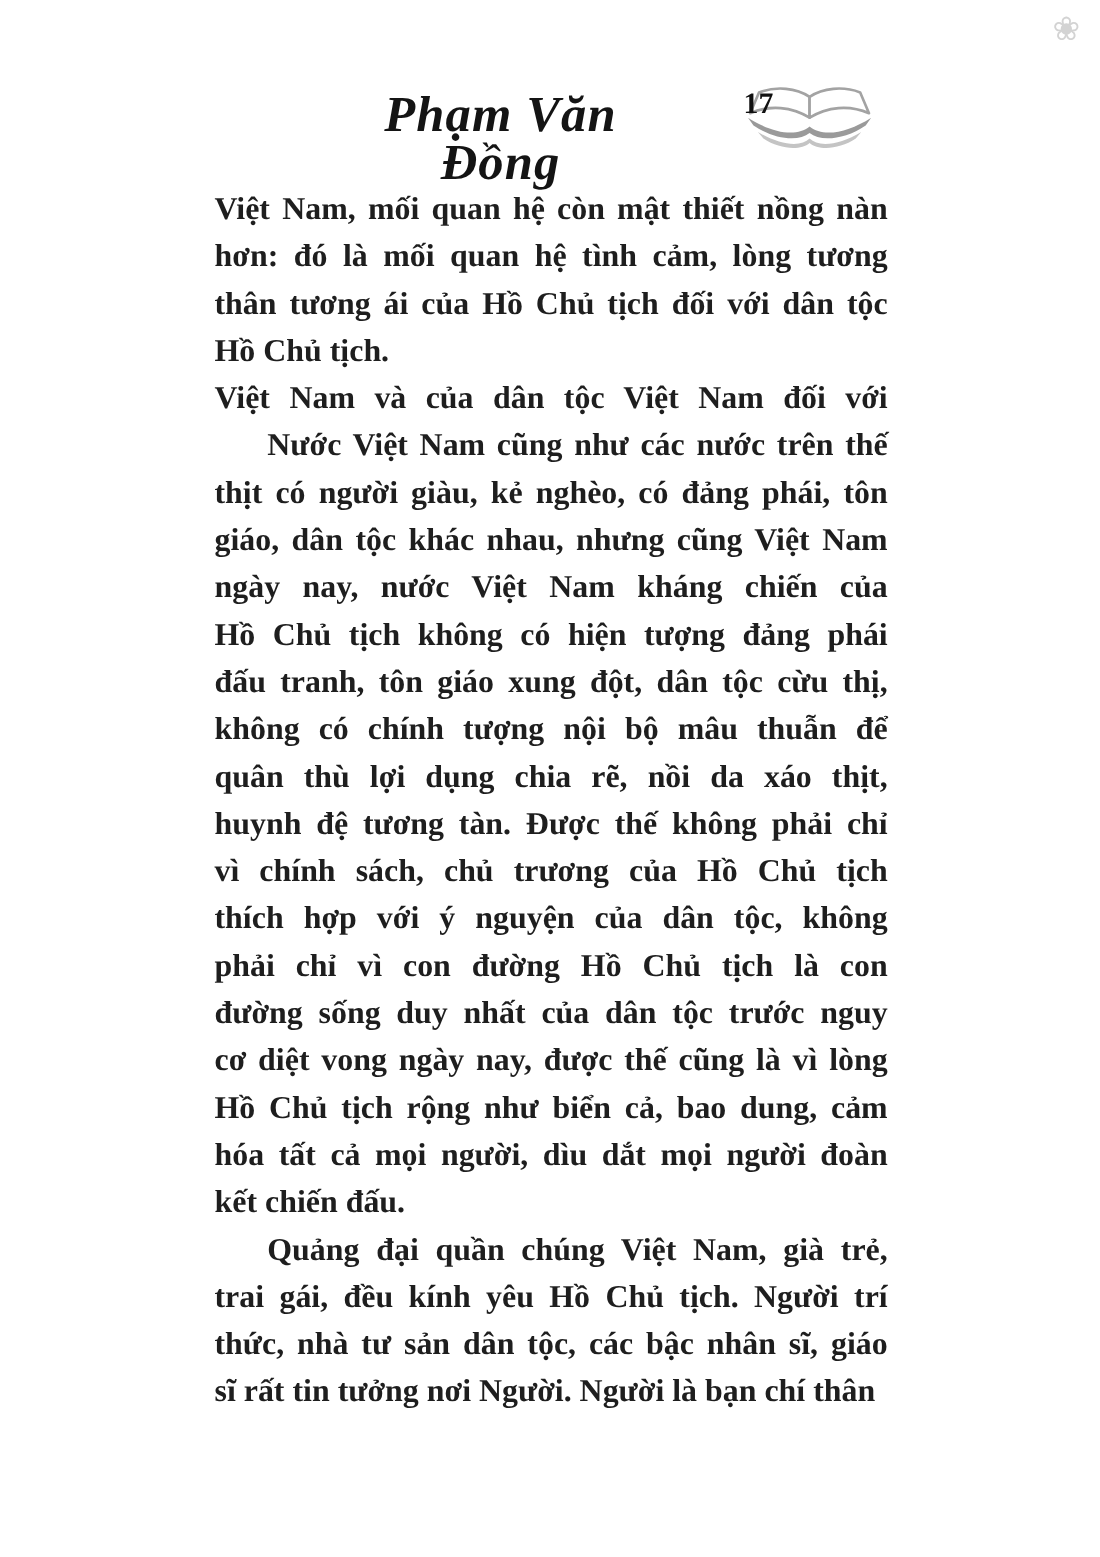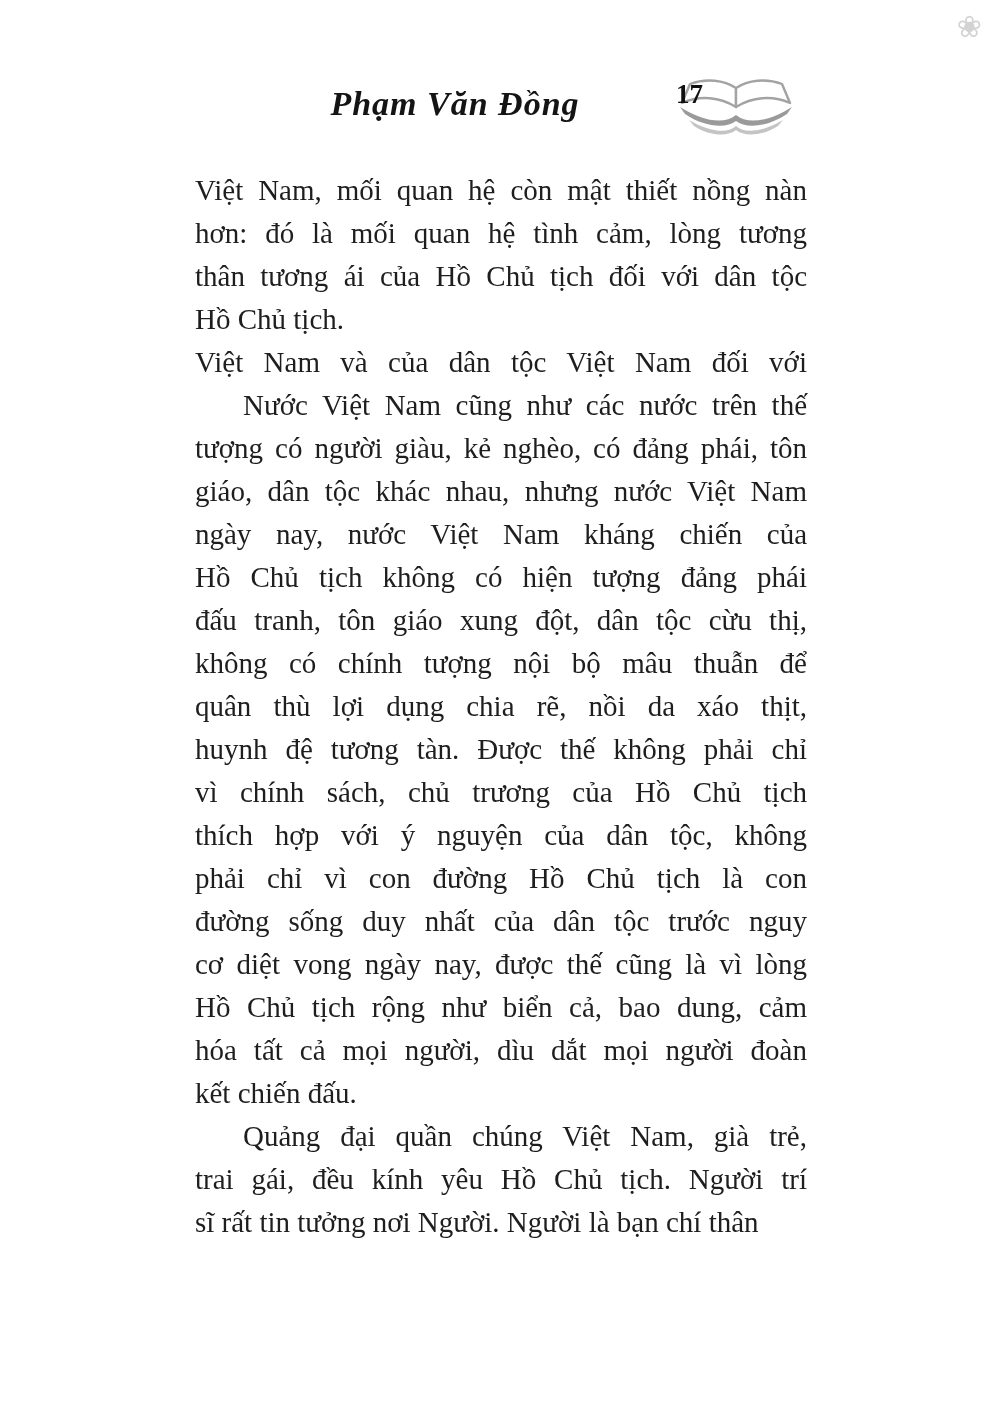--- a/index.html
+++ b/index.html
@@ -28,21 +28,21 @@
   }
   
   .header-author {
     position: absolute;
     top: 82px;
     left: 320px;
     width: 270px;
     text-align: center;
     font-style: italic;
     font-weight: 600;
-    font-size: 34px;
+    font-size: 46px;
     line-height: 44px;
     letter-spacing: 1px;
     color: #141414;
   }
   
   .pagenum-badge {
     position: absolute;
     top: 76px;
     left: 676px;
     width: 120px;
@@ -72,20 +72,21 @@
     left: 195px;
     width: 612px;
     font-size: 29px;
     line-height: 43px;
     color: #1e1e1e;
   }
   .body-text .line {
     text-align: justify;
     text-align-last: justify;
     white-space: normal;
+    font-weight: bold;
   }
   .body-text .line.para-last {
     text-align-last: left;
   }
   .body-text .line.indent {
     padding-left: 48px;
   }
 </style>
 </head>
 <body>
@@ -112,34 +113,35 @@
     <span class="pagenum">17</span>
   </div>
 
   <div class="body-text">
       <div class="line">Việt Nam, mối quan hệ còn mật thiết nồng nàn</div>
       <div class="line">hơn: đó là mối quan hệ tình cảm, lòng tương</div>
       <div class="line">thân tương ái của Hồ Chủ tịch đối với dân tộc</div>
       <div class="line para-last">Hồ Chủ tịch.</div>
       <div class="line">Việt Nam và của dân tộc Việt Nam đối với</div>
       <div class="line indent">Nước Việt Nam cũng như các nước trên thế</div>
-      <div class="line">tượng có người giàu, kẻ nghèo, có đảng phái, tôn</div>
-      <div class="line">giáo, dân tộc khác nhau, nhưng nước Việt Nam</div>
+      <div class="line">thịt có người giàu, kẻ nghèo, có đảng phái, tôn</div>
+      <div class="line">giáo, dân tộc khác nhau, nhưng cũng Việt Nam</div>
       <div class="line">ngày nay, nước Việt Nam kháng chiến của</div>
       <div class="line">Hồ Chủ tịch không có hiện tượng đảng phái</div>
       <div class="line">đấu tranh, tôn giáo xung đột, dân tộc cừu thị,</div>
       <div class="line">không có chính tượng nội bộ mâu thuẫn để</div>
       <div class="line">quân thù lợi dụng chia rẽ, nồi da xáo thịt,</div>
       <div class="line">huynh đệ tương tàn. Được thế không phải chỉ</div>
       <div class="line">vì chính sách, chủ trương của Hồ Chủ tịch</div>
       <div class="line">thích hợp với ý nguyện của dân tộc, không</div>
       <div class="line">phải chỉ vì con đường Hồ Chủ tịch là con</div>
       <div class="line">đường sống duy nhất của dân tộc trước nguy</div>
       <div class="line">cơ diệt vong ngày nay, được thế cũng là vì lòng</div>
       <div class="line">Hồ Chủ tịch rộng như biển cả, bao dung, cảm</div>
       <div class="line">hóa tất cả mọi người, dìu dắt mọi người đoàn</div>
       <div class="line para-last">kết chiến đấu.</div>
       <div class="line indent">Quảng đại quần chúng Việt Nam, già trẻ,</div>
       <div class="line">trai gái, đều kính yêu Hồ Chủ tịch. Người trí</div>
+      <div class="line">thức, nhà tư sản dân tộc, các bậc nhân sĩ, giáo</div>
       <div class="line para-last">sĩ rất tin tưởng nơi Người. Người là bạn chí thân</div>
     </div>
 
 </div>
 
 </body></html>

